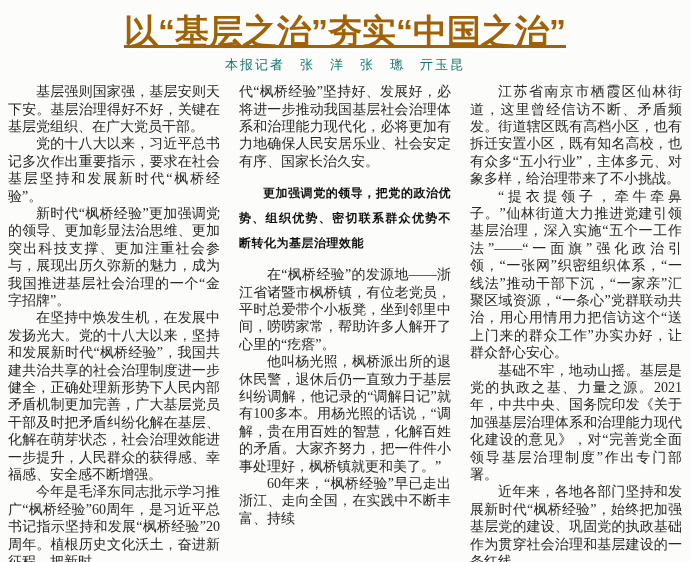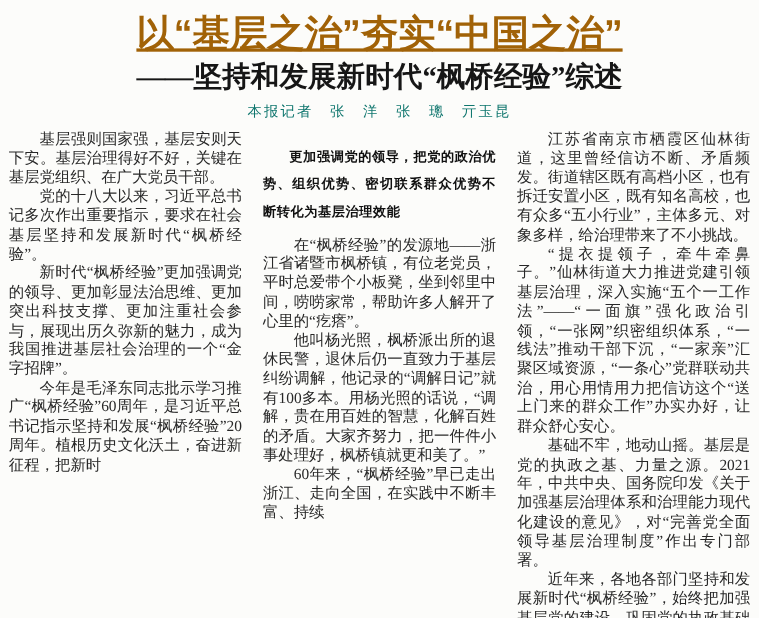--- a/index.html
+++ b/index.html
@@ -72,34 +72,35 @@
     letter-spacing: 0.5px;
   }
 </style>
 </head>
 <body>
 
 <div class="page">
 
   <h1 class="headline">以“基层之治”夯实“中国之治”</h1>
 
-  <div class="subtitle">——坚持和发展新时代“枫桥经验”综述</div>
 
   <div class="byline">本报记者　张　洋　张　璁　亓玉昆</div>
 
   <div class="columns">
 
     <div class="col">
       <p>基层强则国家强，基层安则天下安。基层治理得好不好，关键在基层党组织、在广大党员干部。</p>
       <p>党的十八大以来，习近平总书记多次作出重要指示，要求在社会基层坚持和发展新时代“枫桥经验”。</p>
       <p>新时代“枫桥经验”更加强调党的领导、更加彰显法治思维、更加突出科技支撑、更加注重社会参与，展现出历久弥新的魅力，成为我国推进基层社会治理的一个“金字招牌”。</p>
+      <p>在坚持中焕发生机，在发展中发扬光大。党的十八大以来，坚持和发展新时代“枫桥经验”，我国共建共治共享的社会治理制度进一步健全，正确处理新形势下人民内部矛盾机制更加完善，广大基层党员干部及时把矛盾纠纷化解在基层、化解在萌芽状态，社会治理效能进一步提升，人民群众的获得感、幸福感、安全感不断增强。</p>
       <p>今年是毛泽东同志批示学习推广“枫桥经验”60周年，是习近平总书记指示坚持和发展“枫桥经验”20周年。植根历史文化沃土，奋进新征程，把新时</p>
     </div>
 
     <div class="col">
+      <p class="cont">代“枫桥经验”坚持好、发展好，必将进一步推动我国基层社会治理体系和治理能力现代化，必将更加有力地确保人民安居乐业、社会安定有序、国家长治久安。</p>
       <p class="pull-quote">更加强调党的领导，把党的政治优势、组织优势、密切联系群众优势不断转化为基层治理效能</p>
       <p>在“枫桥经验”的发源地——浙江省诸暨市枫桥镇，有位老党员，平时总爱带个小板凳，坐到邻里中间，唠唠家常，帮助许多人解开了心里的“疙瘩”。</p>
       <p>他叫杨光照，枫桥派出所的退休民警，退休后仍一直致力于基层纠纷调解，他记录的“调解日记”就有100多本。用杨光照的话说，“调解，贵在用百姓的智慧，化解百姓的矛盾。大家齐努力，把一件件小事处理好，枫桥镇就更和美了。”</p>
       <p>60年来，“枫桥经验”早已走出浙江、走向全国，在实践中不断丰富、持续</p>
     </div>
 
     <div class="col">
       <p>江苏省南京市栖霞区仙林街道，这里曾经信访不断、矛盾频发。街道辖区既有高档小区，也有拆迁安置小区，既有知名高校，也有众多“五小行业”，主体多元、对象多样，给治理带来了不小挑战。</p>
       <p>“提衣提领子，牵牛牵鼻子。”仙林街道大力推进党建引领基层治理，深入实施“五个一工作法”——“一面旗”强化政治引领，“一张网”织密组织体系，“一线法”推动干部下沉，“一家亲”汇聚区域资源，“一条心”党群联动共治，用心用情用力把信访这个“送上门来的群众工作”办实办好，让群众舒心安心。</p>
       <p>基础不牢，地动山摇。基层是党的执政之基、力量之源。2021年，中共中央、国务院印发《关于加强基层治理体系和治理能力现代化建设的意见》，对“完善党全面领导基层治理制度”作出专门部署。</p>

